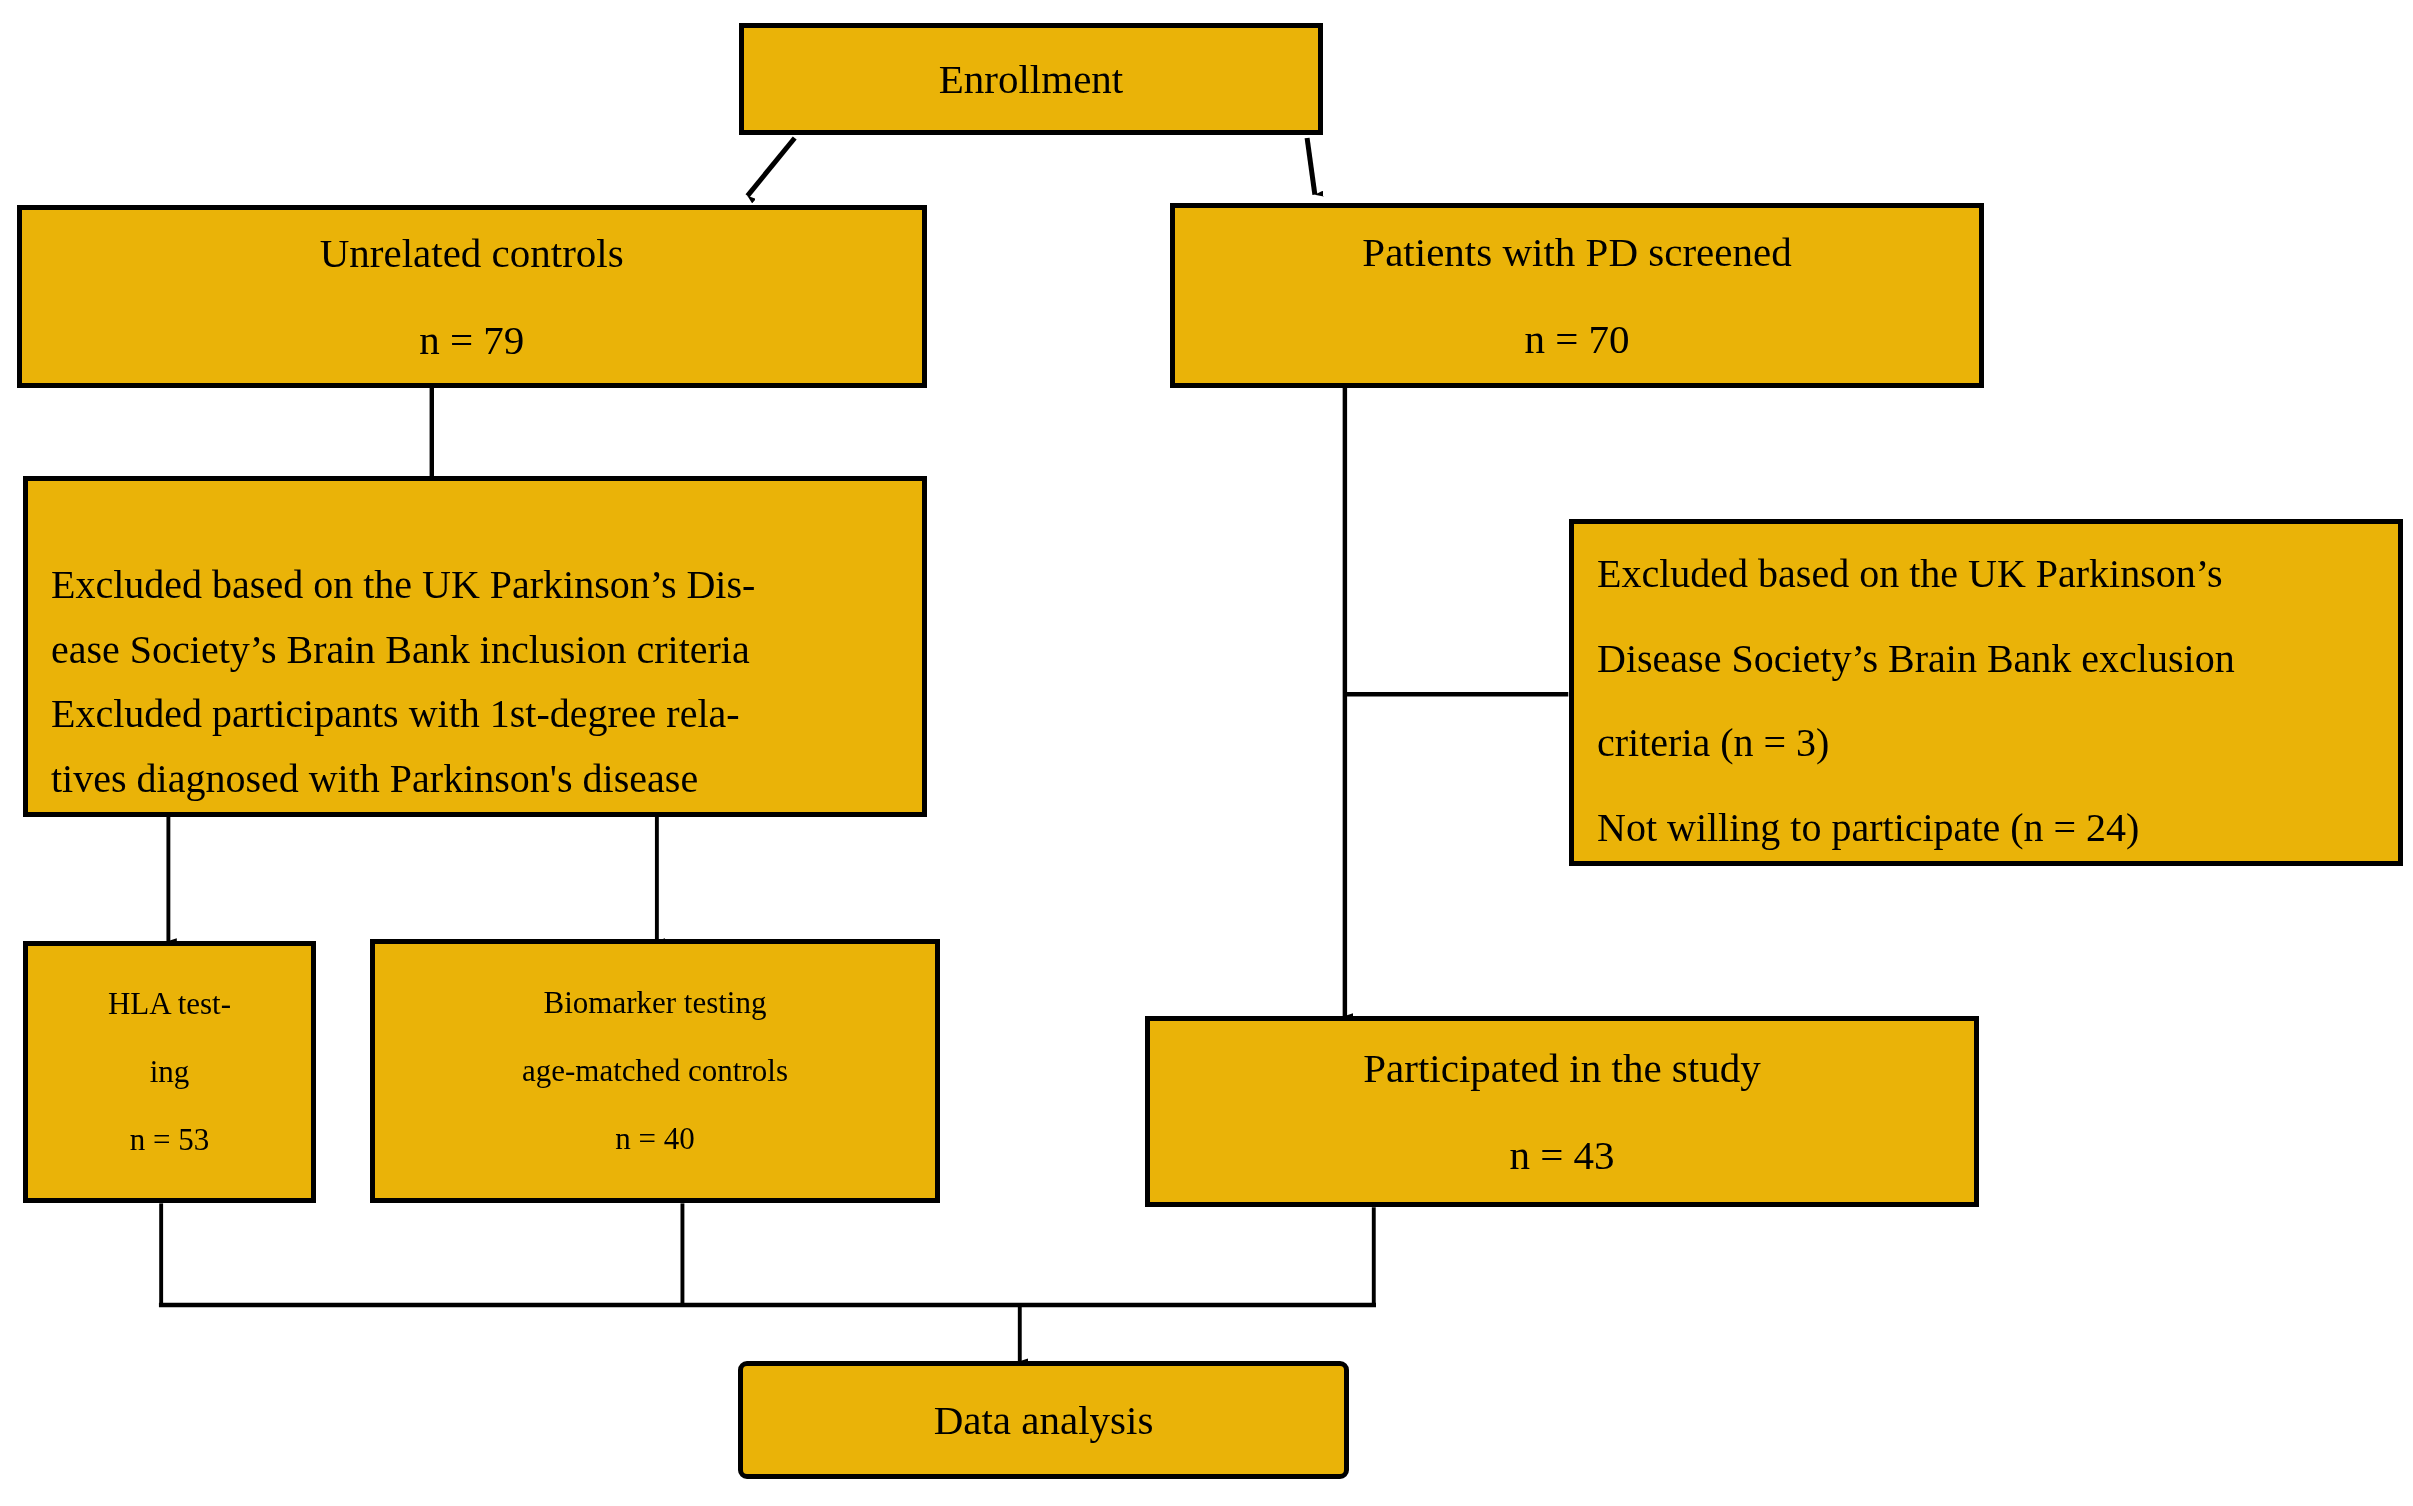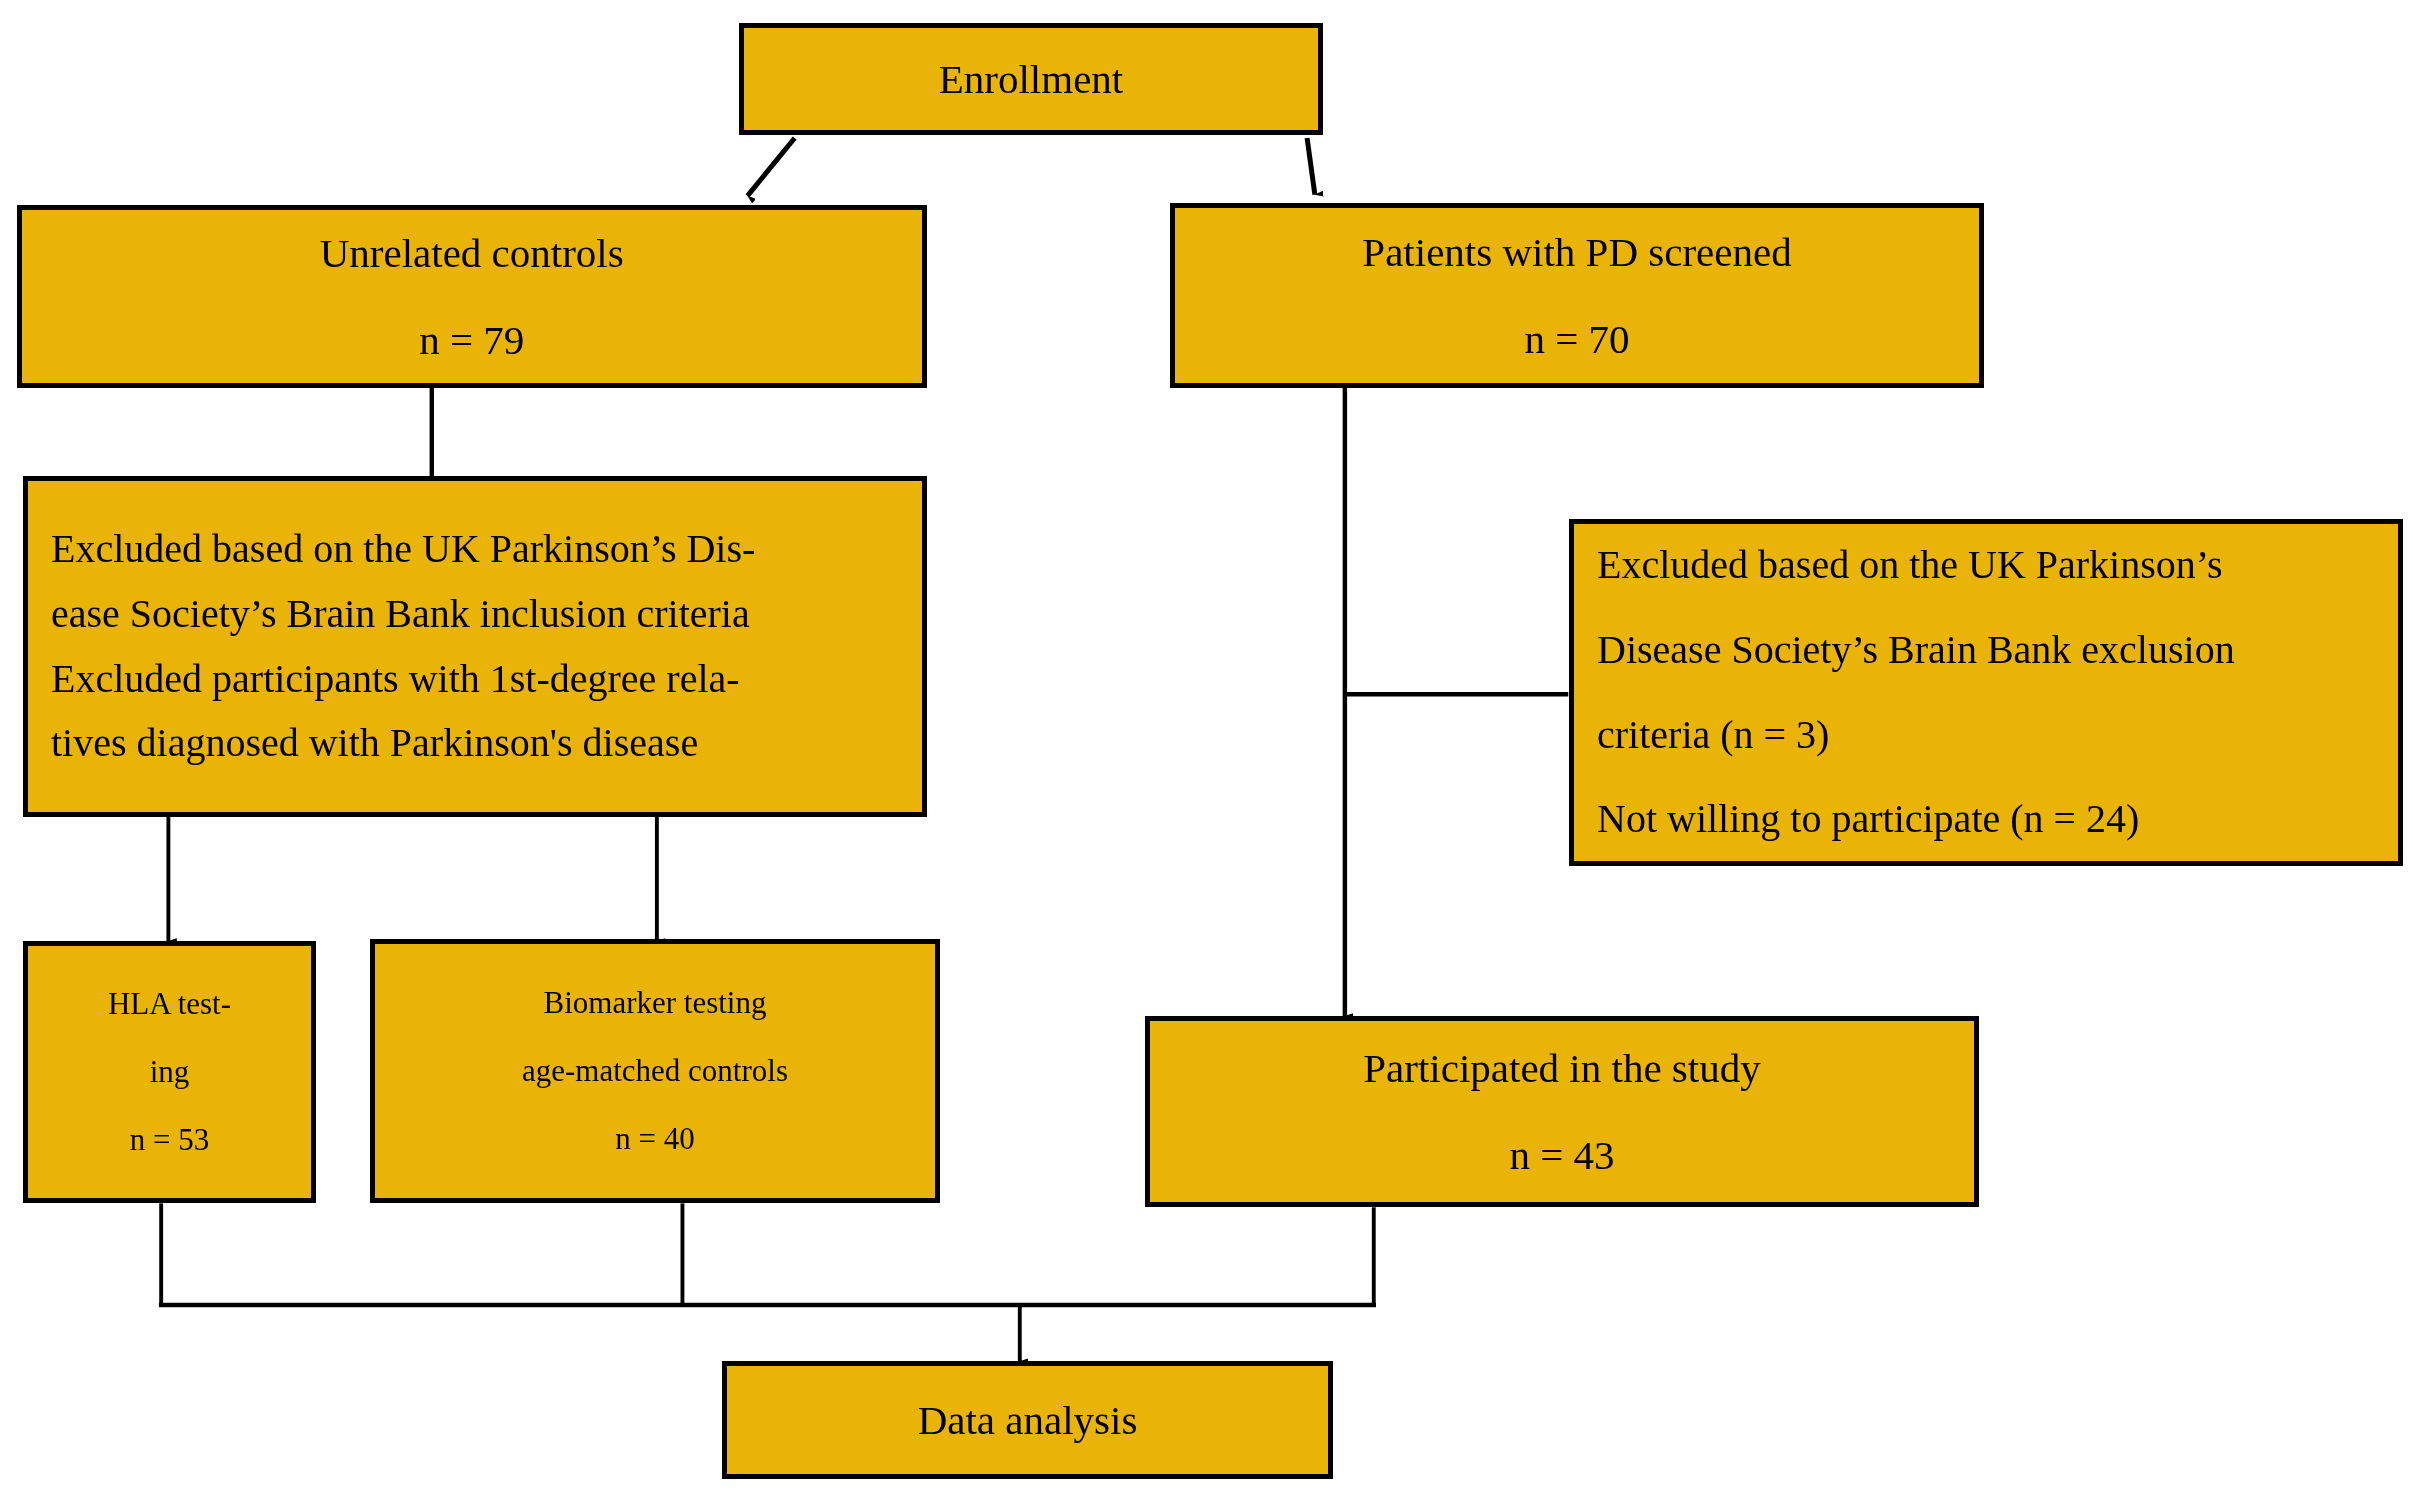--- a/index.html
+++ b/index.html
@@ -33,21 +33,21 @@
     justify-content: center;
     color: #000000;
   }
   .node .line {
     display: block;
     width: 100%;
     white-space: pre;
   }
   .center .line { text-align: center; }
   .left .line   { text-align: left; }
-  .pad-left { padding-left: 23px; padding-right: 13px; }
+  .pad-left { padding-left: 23px; padding-right: 13px; justify-content: flex-end; }
 
   
   .t-title  { font-size: 41px; line-height: 1.0; }
   .t-body   { font-size: 40px; line-height: 1.62; }
   .t-stack3 { font-size: 31px; line-height: 2.20; }
   .t-two    { font-size: 41px; line-height: 2.1; }
 </style>
 </head>
 <body>
 
@@ -120,18 +120,18 @@
     <span class="line">Biomarker testing</span>
     <span class="line">age-matched controls</span>
     <span class="line">n = 40</span>
   </div>
 
   <div class="node center t-two" style="left:1145px; top:1016px; width:834px; height:191px;">
     <span class="line">Participated in the study</span>
     <span class="line">n = 43</span>
   </div>
 
-  <div class="node center t-title" style="left:722px; top:1361px; width:611px; height:118px;">
+  <div class="node center t-title" style="left:738px; top:1361px; width:611px; height:118px;border-radius:9px;">
     <span class="line">Data analysis</span>
   </div>
 
 </div>
 
 
 </body></html>

